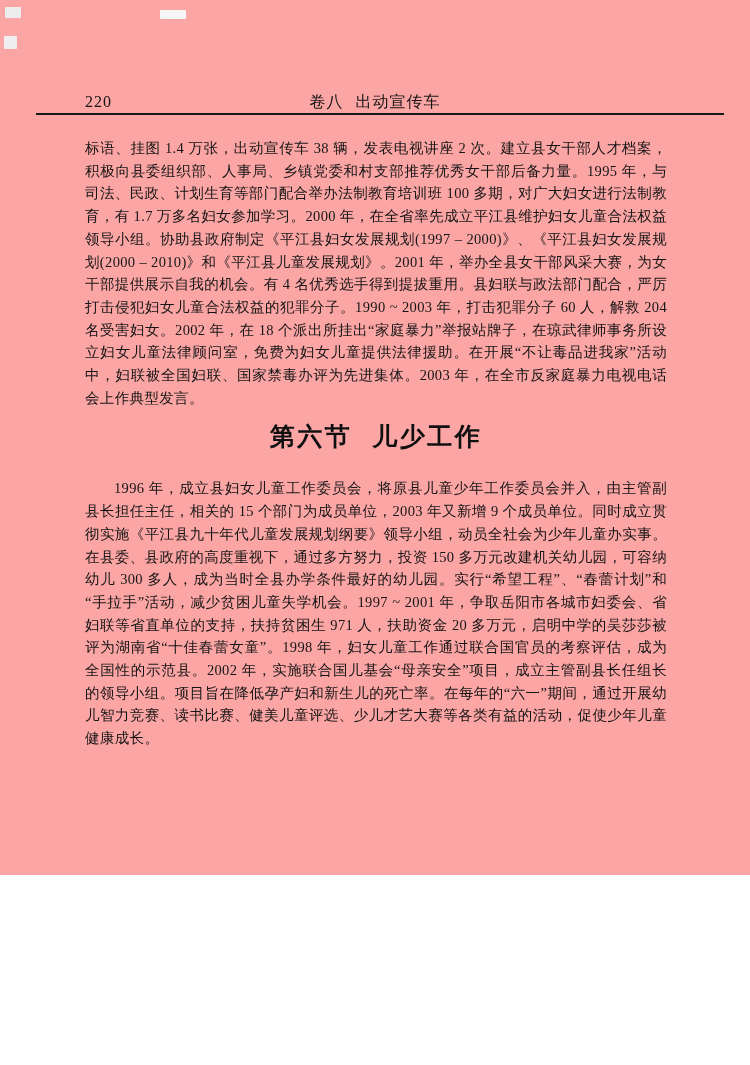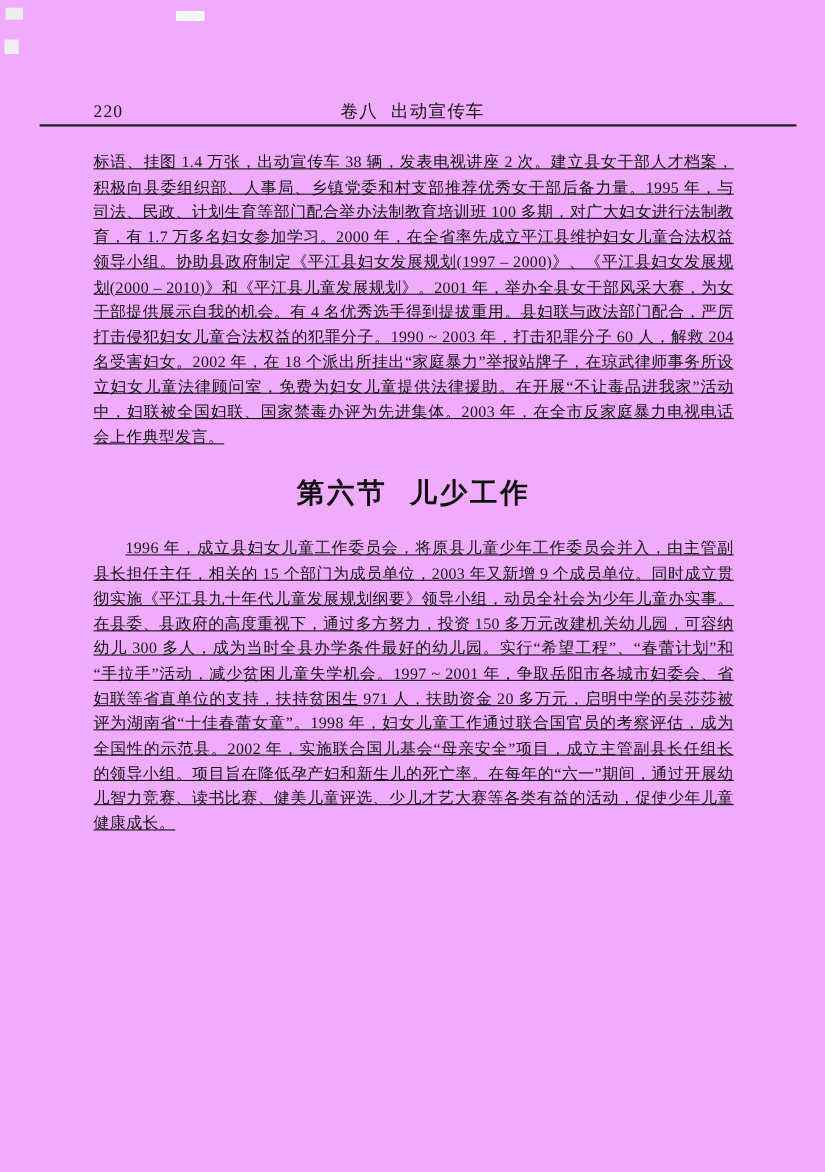--- a/index.html
+++ b/index.html
@@ -3,22 +3,22 @@
 <meta charset="utf-8">
 <style>
   html, body {
     margin: 0;
     padding: 0;
     background: #ffffff;
   }
   .page {
     position: relative;
     width: 750px;
-    height: 1065px;
-    background: #f0abfc;
+    height: 875px;
+    background: #fca5a5;
     overflow: hidden;
     color: #151515;
     font-family: "Liberation Serif", "DejaVu Serif", serif;
   }
   .scan-mark {
     position: absolute;
     border-radius: 1px;
   }
   .mark1 { left: 5px; top: 7px;  width: 16px; height: 11px; background: #ededed; }
   .mark2 { left: 4px; top: 36px; width: 13px; height: 13px; background: #efefef; }
@@ -61,26 +61,25 @@
     left: 85px;
     width: 582px;
   }
   .body-para {
     margin: 0;
     font-size: 14.5px;
     line-height: 22.7px;
     letter-spacing: 0.35px;
     text-align: justify;
     text-justify: inter-ideograph;
-    text-decoration: underline;
   }
   .indent { text-indent: 2em; }
 
   .section-title {
-    margin: 22px 0 24px 0;
+    margin: 11px 0 24px 0;
     text-align: center;
     font-family: "Liberation Sans", "DejaVu Sans", sans-serif;
     font-weight: bold;
     font-size: 25px;
     letter-spacing: 2.5px;
     color: #101010;
   }
   .tgap { display: inline-block; width: 20px; }
 </style>
 </head>

